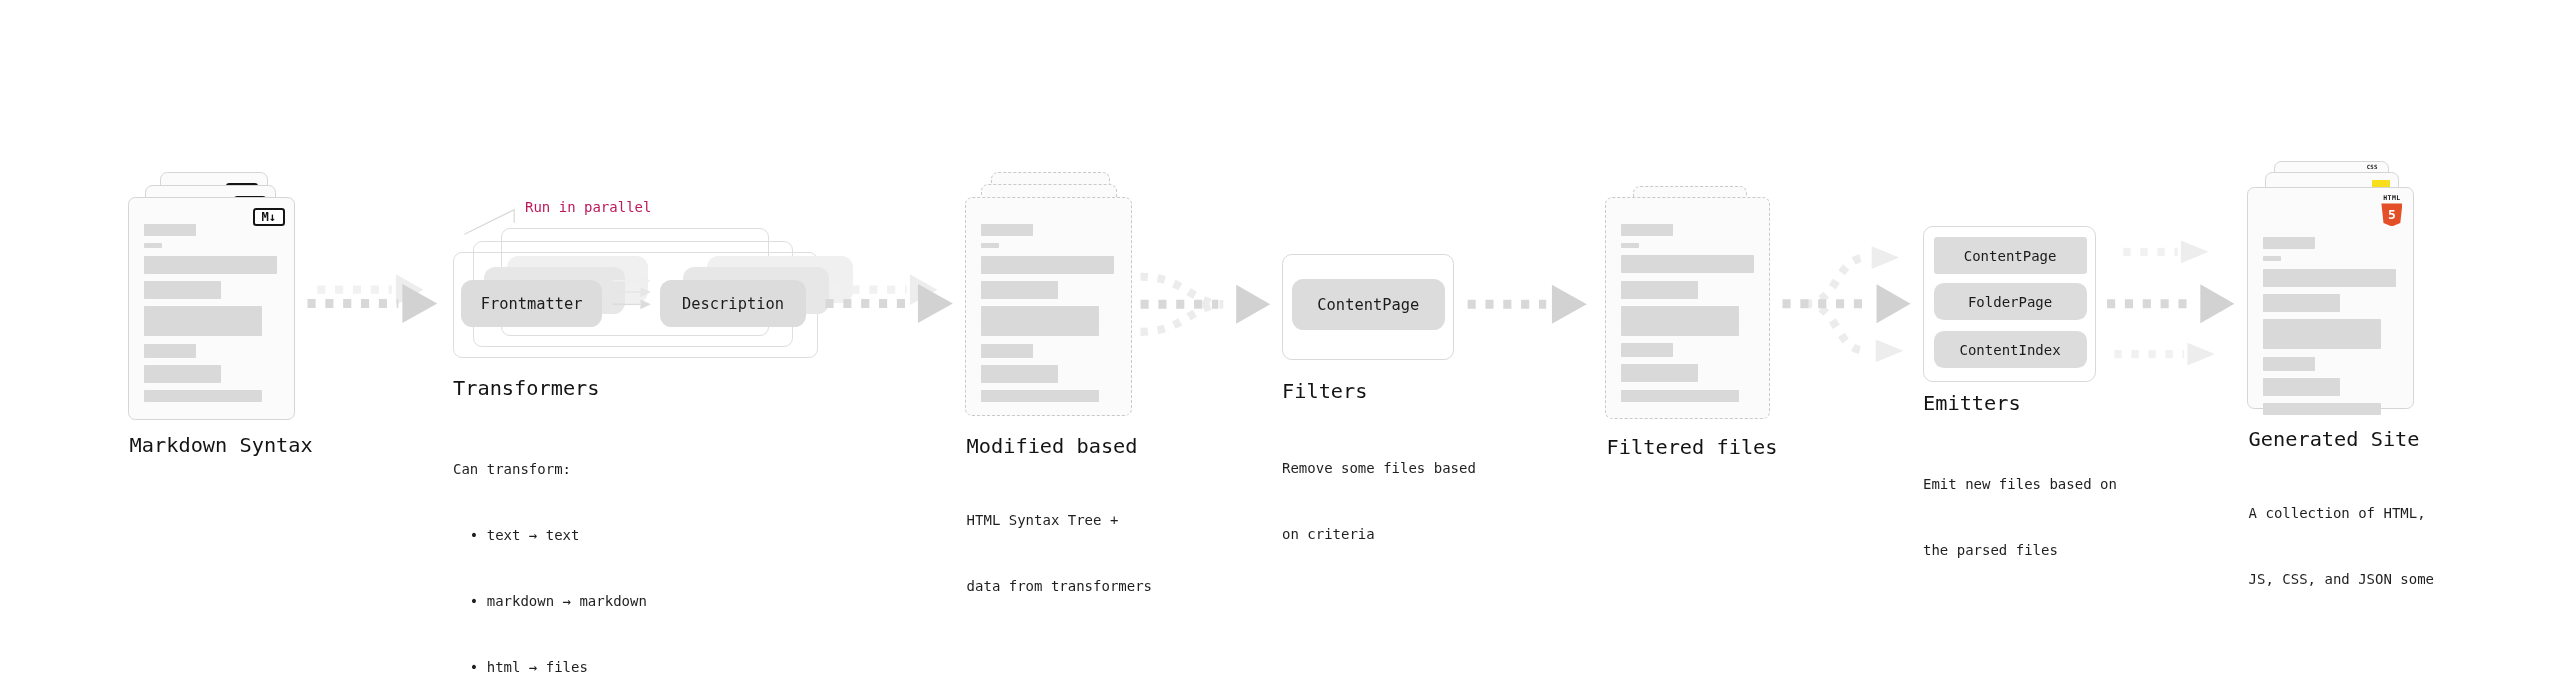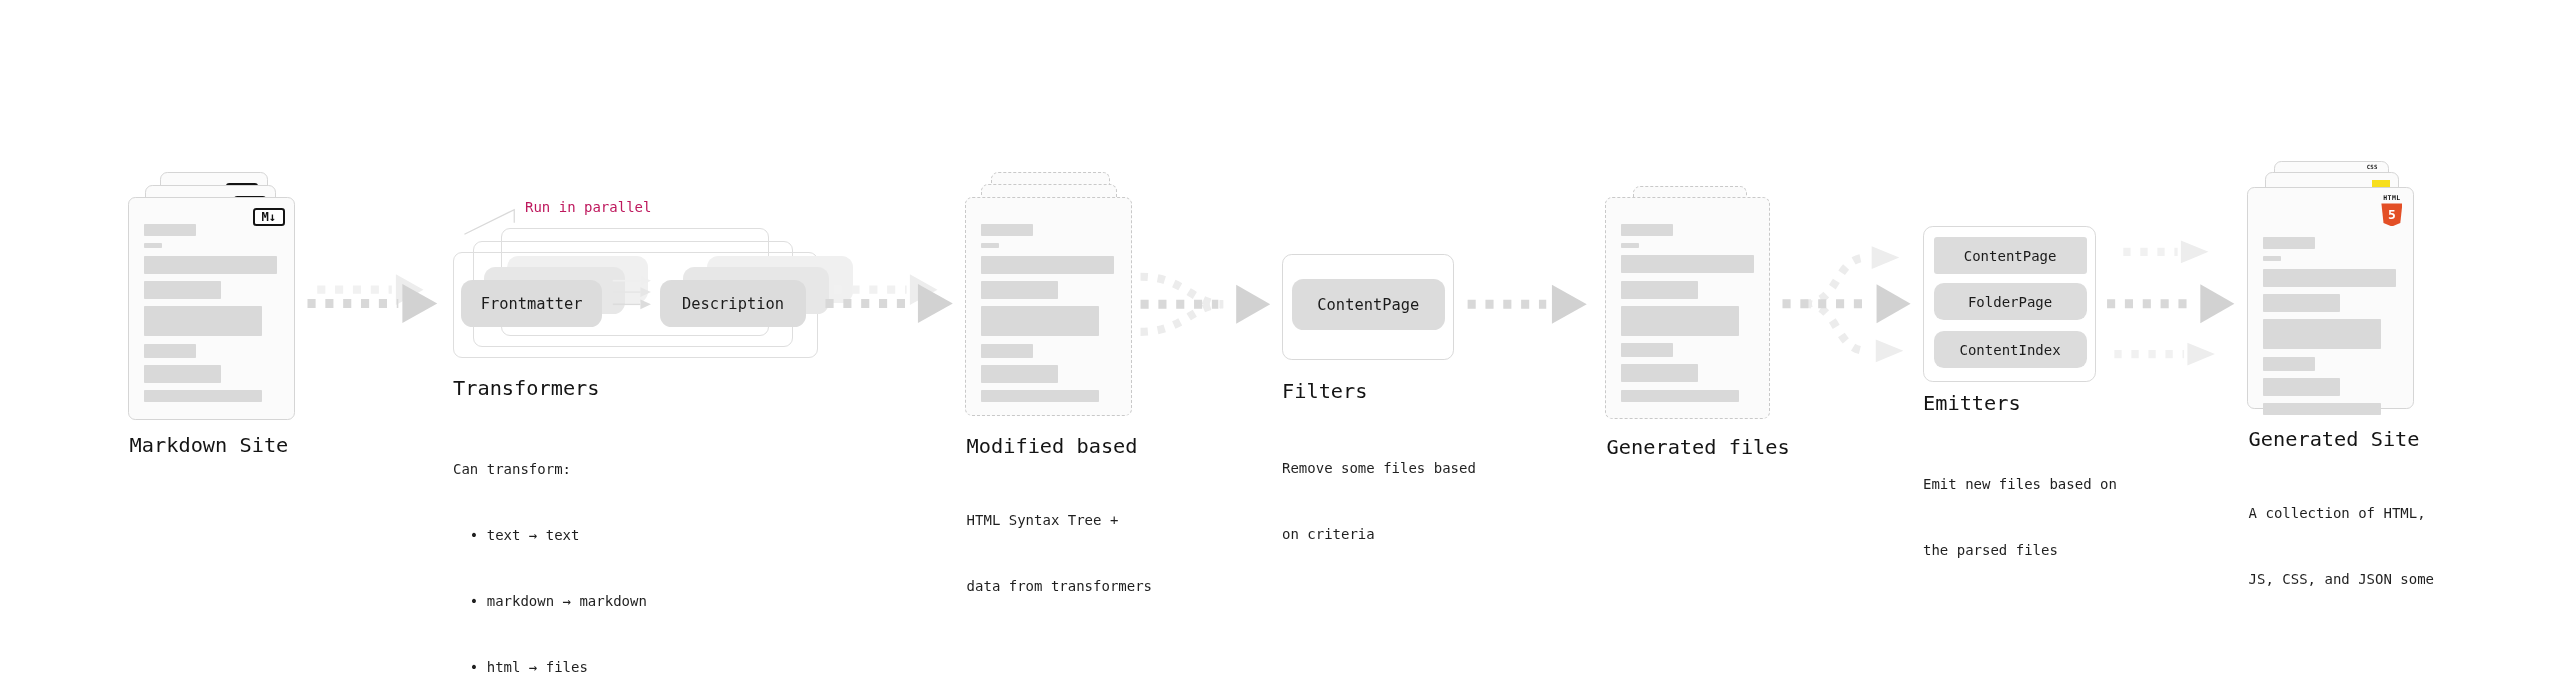--- a/index.html
+++ b/index.html
@@ -61,21 +61,21 @@
         <div class="bar" style="width:52px;height:12.2px"></div>
         <div class="bar" style="width:18px;height:4.9px"></div>
         <div class="bar" style="width:133px;height:18px"></div>
         <div class="bar" style="width:77px;height:18px"></div>
         <div class="bar" style="width:118px;height:30px"></div>
         <div class="bar" style="width:52px;height:14px"></div>
         <div class="bar" style="width:77px;height:18px"></div>
         <div class="bar" style="width:118px;height:12.2px"></div>
       </div>
     </div>
-    <h2 class="title" style="left:1.6px;top:261px">Markdown Site</h2>
+    <h2 class="title" style="left:1.6px;top:261px">Markdown Syntax</h2>
   </section>
 
   <svg class="abs" style="left:301px;top:258px" width="146" height="73" viewBox="0 0 180 90">
     <line x1="20" y1="39" x2="112" y2="39" stroke="#f1f1f1" stroke-width="10" stroke-dasharray="10 12"></line>
     <polygon points="117,20 151,39 117,58" fill="#ededed"></polygon>
     <line x1="8" y1="56" x2="120" y2="56" stroke="#d8d8d8" stroke-width="11" stroke-dasharray="10 12"></line>
     <polygon points="125,32 168,56 125,80" fill="#d2d2d2"></polygon>
   </svg>
 
   <section class="stage" style="left:453px;top:195px;width:382px;height:317px">
@@ -172,21 +172,21 @@
         <div class="bar" style="width:52px;height:12.2px"></div>
         <div class="bar" style="width:18px;height:4.9px"></div>
         <div class="bar" style="width:133px;height:18px"></div>
         <div class="bar" style="width:77px;height:18px"></div>
         <div class="bar" style="width:118px;height:30px"></div>
         <div class="bar" style="width:52px;height:14px"></div>
         <div class="bar" style="width:77px;height:18px"></div>
         <div class="bar" style="width:118px;height:12.2px"></div>
       </div>
     </div>
-    <h2 class="title" style="left:1.6px;top:249px">Generated files</h2>
+    <h2 class="title" style="left:1.6px;top:249px">Filtered files</h2>
   </section>
 
   <svg class="abs" style="left:1776px;top:234px" width="146" height="142" viewBox="0 0 180 175">
     <path d="M 35 86 C 78 86, 72 29, 112 29" fill="none" stroke="#ececec" stroke-width="10" stroke-dasharray="9 12"></path>
     <polygon points="118,15 152,29 118,43" fill="#ededed"></polygon>
     <path d="M 35 86 C 78 86, 72 144, 112 144" fill="none" stroke="#ececec" stroke-width="10" stroke-dasharray="9 12"></path>
     <polygon points="123,130 157,144 123,158" fill="#ededed"></polygon>
     <line x1="8" y1="86" x2="118" y2="86" stroke="#d8d8d8" stroke-width="11" stroke-dasharray="10 12"></line>
     <polygon points="124,62 166,86 124,110" fill="#d2d2d2"></polygon>
   </svg>

